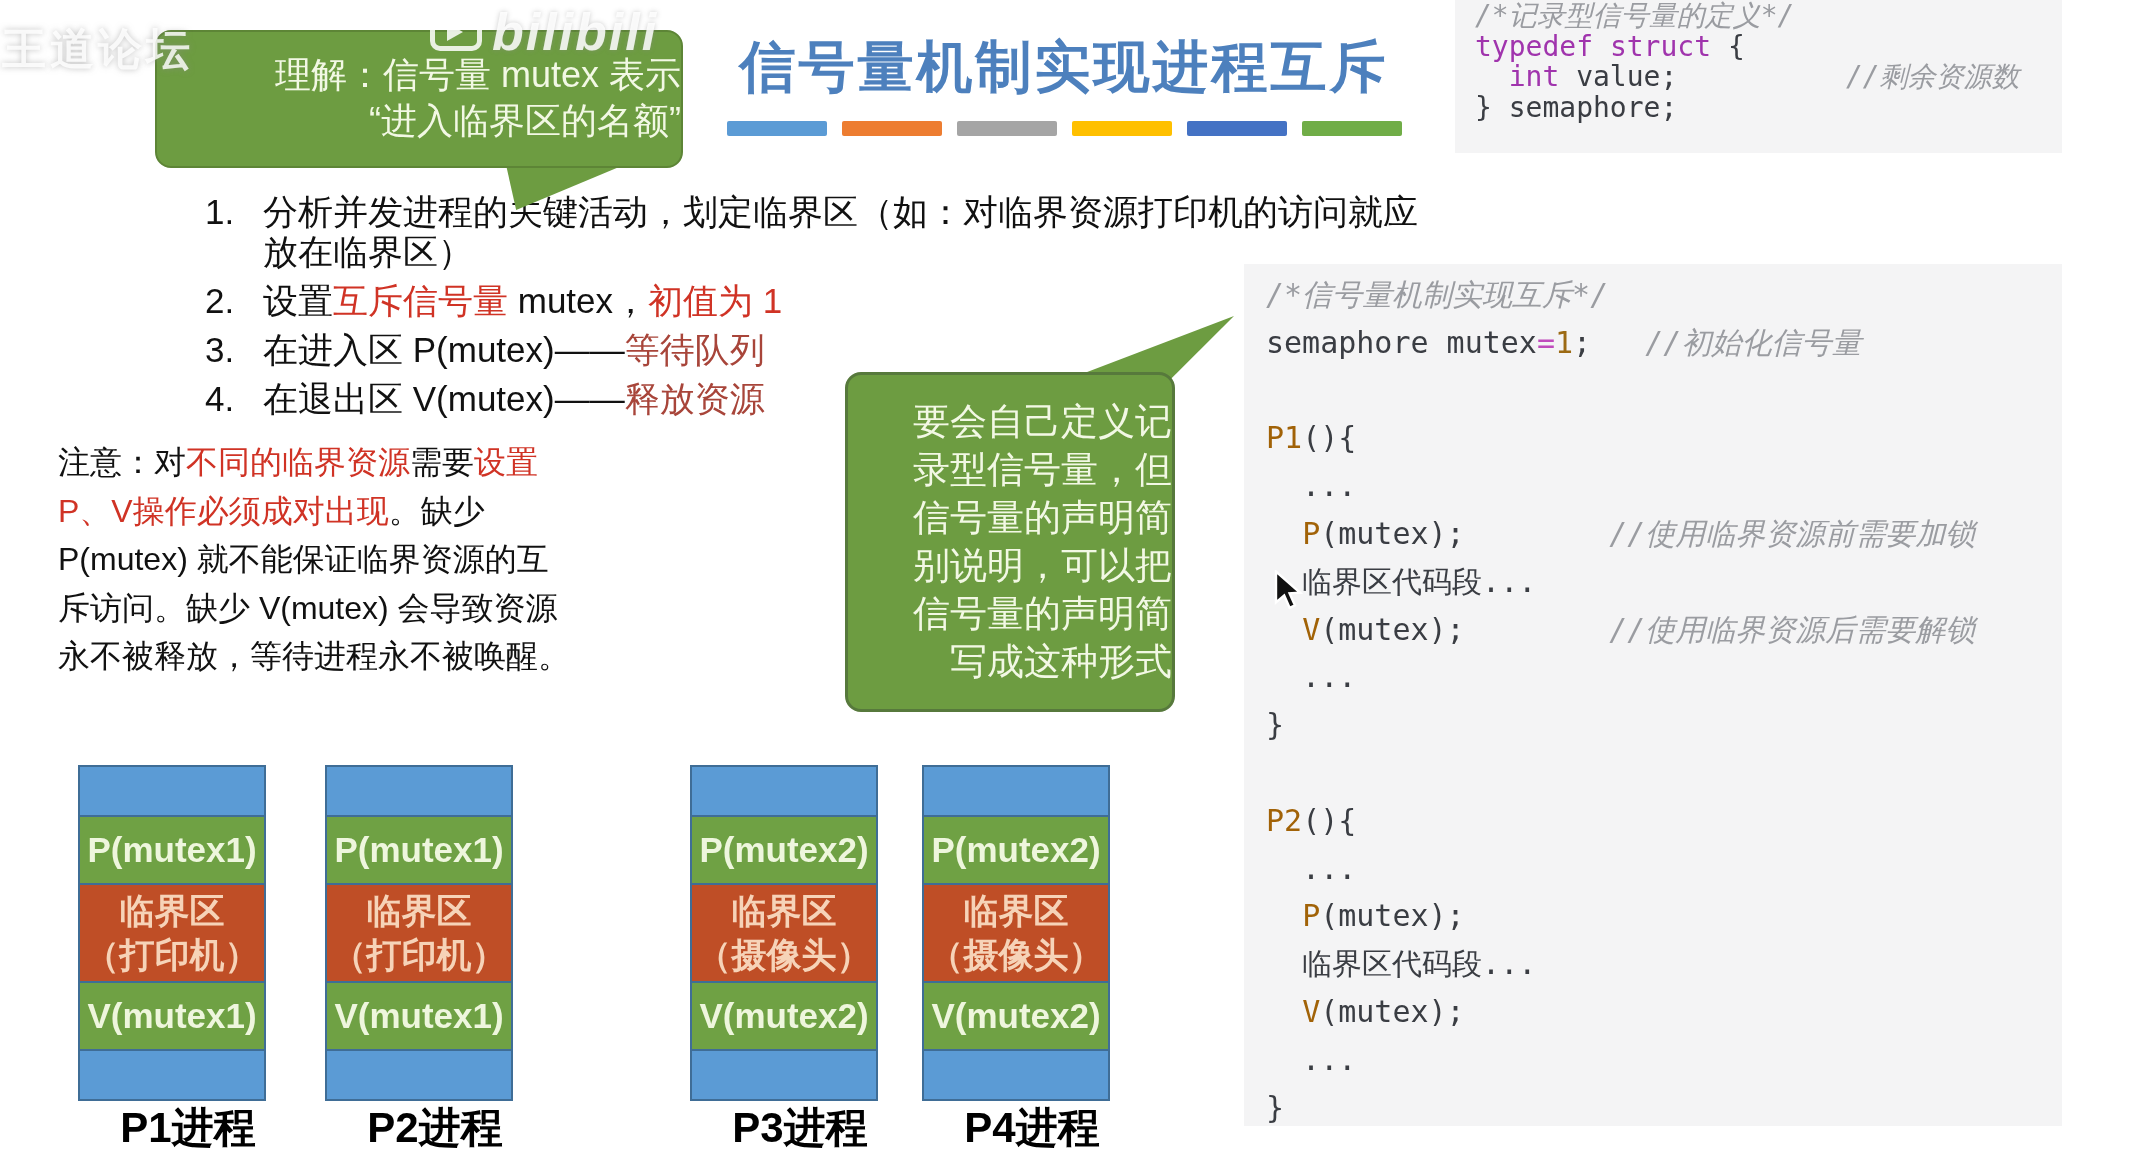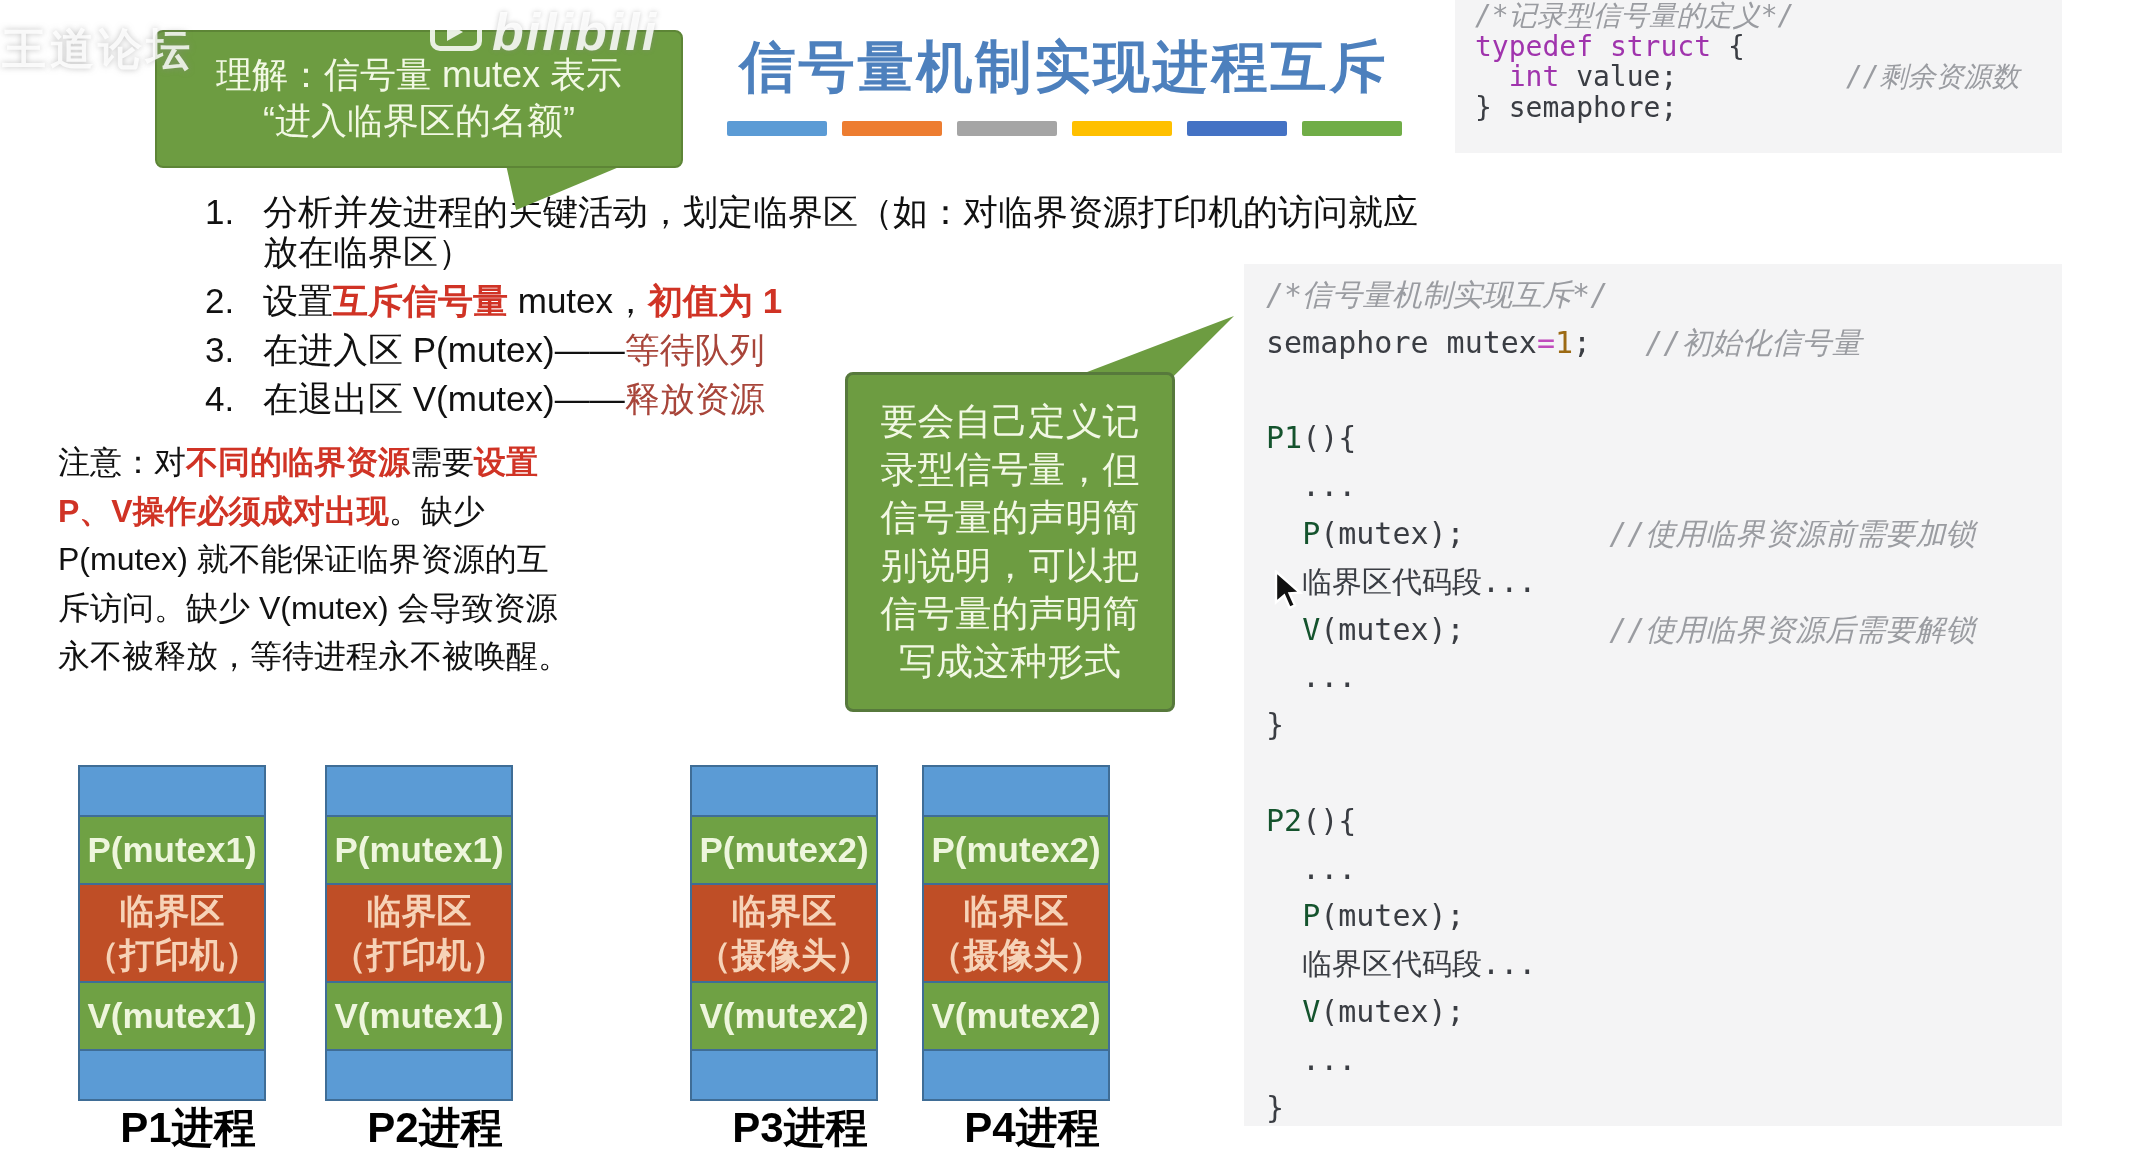--- a/index.html
+++ b/index.html
@@ -22,21 +22,21 @@
   .wm-tv{
     display:inline-block; width:52px; height:38px; border:5px solid rgba(255,255,255,.85);
     border-radius:10px; margin-right:10px; position:relative;
   }
   .wm-tv .wm-play{
     position:absolute; left:12px; top:5px; width:0; height:0;
     border-left:16px solid rgba(255,255,255,.85);
     border-top:9px solid transparent; border-bottom:9px solid transparent;
   }
   
-  .bubble{ position:absolute; border-radius:8px; color:#f2f8e4; text-align:center; z-index:2; }
+  .bubble{ position:absolute; border-radius:16px; color:#f2f8e4; text-align:right; z-index:2; }
   .bubble-top{ left:155px; top:30px; width:528px; height:138px; font-size:36px;
     line-height:46px; padding-top:20px; border:2px solid #5d8536; }
   .bubble-top-tail{ position:absolute; left:468px; top:164px; width:172px; height:46px; z-index:1;
     clip-path:polygon(22% 0, 92% 0, 28% 100%); }
   .bubble-mid{ left:845px; top:372px; width:330px; height:340px; font-size:37px;
     line-height:48px; padding-top:23px; border:3px solid #57793c; }
   .bubble-mid-tail{ position:absolute; left:1076px; top:316px; width:158px; height:104px; z-index:1;
     clip-path:polygon(0 58%, 100% 0, 34% 100%); }
   
   .title{ position:absolute; left:718px; top:30px; width:692px; text-align:center;
@@ -45,25 +45,25 @@
   .bars{ position:absolute; left:727px; top:121px; width:676px; display:flex; gap:15px; }
   .bar{ width:100px; height:15px; border-radius:2px; }
   
   .code-panel{ position:absolute; background:#f4f4f5; font-family:"DejaVu Sans Mono",monospace; color:#3a3d43; }
   .panel-def{ left:1455px; top:0; width:607px; height:153px; font-size:28px; line-height:30.5px; padding:1px 0 0 20px; overflow:hidden; }
   .panel-main{ left:1244px; top:264px; width:818px; height:862px; font-size:30px; line-height:47.8px; padding:7px 0 0 22px; overflow:hidden; }
   .code-panel .cline{ white-space:pre; }
   .sg-k{ color:#a034ad; }
   .sg-p{ color:#3a3d43; }
   .sg-c{ color:#9a9ca1; font-style:italic; }
-  .sg-f{ color:#14532d;text-align:center; }
+  .sg-f{ color:#a16207;text-align:center; }
   .sg-o{ color:#c04bbd; }
   .sg-n{ color:#9c6a14; }
   .sg-b{ color:#111111; }
-  .sg-r{ color:#d03325;font-weight:bold; }
+  .sg-r{ color:#d03325; }
   .sg-r2{ color:#a8453a; }
   
   .steps{ position:absolute; left:205px; top:192px; width:1240px; font-size:35px; color:#111; }
   .step{ display:flex; margin-bottom:9px; line-height:40px; }
   .step-num{ width:58px; flex:none; }
   
   .note{ position:absolute; left:58px; top:438px; width:640px; font-size:32px; line-height:48.5px; }
   
   .proc-col{ position:absolute; top:765px; width:188px; }
   .blk{ border:2px solid #3f6d96; display:flex; flex-direction:column; align-items:center;

